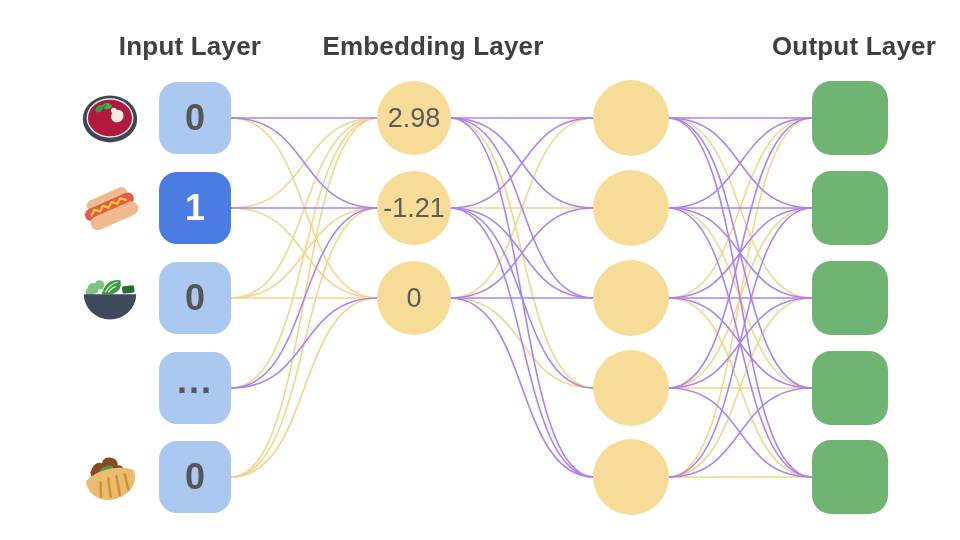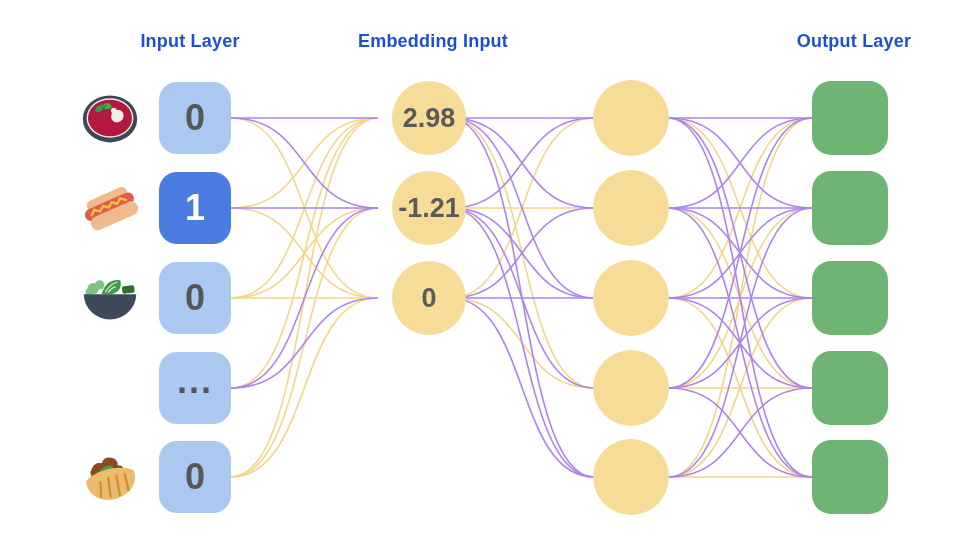--- a/index.html
+++ b/index.html
@@ -3,21 +3,21 @@
 <meta charset="utf-8">
 <style>
   html,body{margin:0;padding:0;background:#ffffff;}
   .canvas{
     position:relative;width:960px;height:540px;background:#ffffff;overflow:hidden;
     font-family:"Liberation Sans", sans-serif;
   }
   #edges{position:absolute;left:0;top:0;width:960px;height:540px;z-index:1;}
   .layer-title{
     position:absolute;top:31px;z-index:3;text-align:center;
-    font-size:18px;font-weight:700;color:#1d4ed8;letter-spacing:.2px;
+    font-size:26px;font-weight:700;color:#404040;letter-spacing:.2px;
   }
   .t-input{left:90px;width:200px;}
   .t-embedding{left:283px;width:300px;}
   .t-output{left:724px;width:260px;}
 
   .col{position:absolute;left:0;top:0;width:0;height:0;}
   .node{position:absolute;z-index:2;display:flex;align-items:center;justify-content:center;box-sizing:border-box;}
 
   
   .inode{left:159px;width:72px;height:72px;border-radius:18px;background:#abc8f1;
@@ -29,22 +29,22 @@
   .input-col .node:nth-child(3){top:262px}
   .input-col .node:nth-child(4){top:352px}
   .input-col .node:nth-child(5){top:441px}
 
   
   .icon{position:absolute;left:80px;width:60px;height:60px;z-index:2;}
   .icon svg{width:100%;height:100%;display:block;}
   .icon-r1{top:88px}.icon-r2{top:178px}.icon-r3{top:267px}.icon-r5{top:447px}
 
   
-  .enode{left:392px;width:74px;height:74px;border-radius:50%;background:#f6dc96;
-         font-size:27px;font-weight:700;color:#5b5b5b;}
+  .enode{left:377px;width:74px;height:74px;border-radius:50%;background:#f6dc96;
+         font-size:27px;font-weight:400;color:#5b5b5b;}
   .emb-col .node:nth-child(1){top:81px}
   .emb-col .node:nth-child(2){top:171px}
   .emb-col .node:nth-child(3){top:261px}
 
   
   .hnode{left:593px;width:76px;height:76px;border-radius:50%;background:#f6dc96;}
   .hid-col .node:nth-child(1){top:80px}
   .hid-col .node:nth-child(2){top:170px}
   .hid-col .node:nth-child(3){top:260px}
   .hid-col .node:nth-child(4){top:350px}
@@ -117,21 +117,21 @@
         <path d="M668 298 C747.2 298 732.8 388 812 388" stroke="#a476ea"></path>
         <path d="M668 388 C747.2 388 732.8 118 812 118" stroke="#a476ea"></path>
         <path d="M668 388 C747.2 388 732.8 298 812 298" stroke="#a476ea"></path>
         <path d="M668 388 C747.2 388 732.8 477 812 477" stroke="#a476ea"></path>
         <path d="M668 477 C747.2 477 732.8 208 812 208" stroke="#a476ea"></path>
         <path d="M668 477 C747.2 477 732.8 388 812 388" stroke="#a476ea"></path>
       </g>
     </svg>
 
   <div class="layer-title t-input">Input Layer</div>
-  <div class="layer-title t-embedding">Embedding Input</div>
+  <div class="layer-title t-embedding">Embedding Layer</div>
   <div class="layer-title t-output">Output Layer</div>
 
   <div class="icon icon-r1">
     <svg viewBox="0 0 64 64">
       <ellipse cx="32" cy="33" rx="29" ry="25" fill="#3e4756"></ellipse>
       <ellipse cx="32" cy="32" rx="25" ry="21" fill="#f2ece6"></ellipse>
       <ellipse cx="32" cy="32" rx="23.5" ry="19.5" fill="#b11a3e"></ellipse>
       <path d="M37 24 c6 -3 11 2 9 8 c-2 5 -8 6 -11 3 c-3 -3 -2 -9 2 -11 z" fill="#f5eee6"></path>
       <circle cx="36" cy="24" r="3" fill="#f5eee6"></circle>
       <path d="M16 24 q2 -7 10 -6 q0 7 -8 8 z" fill="#2f9e44"></path>

